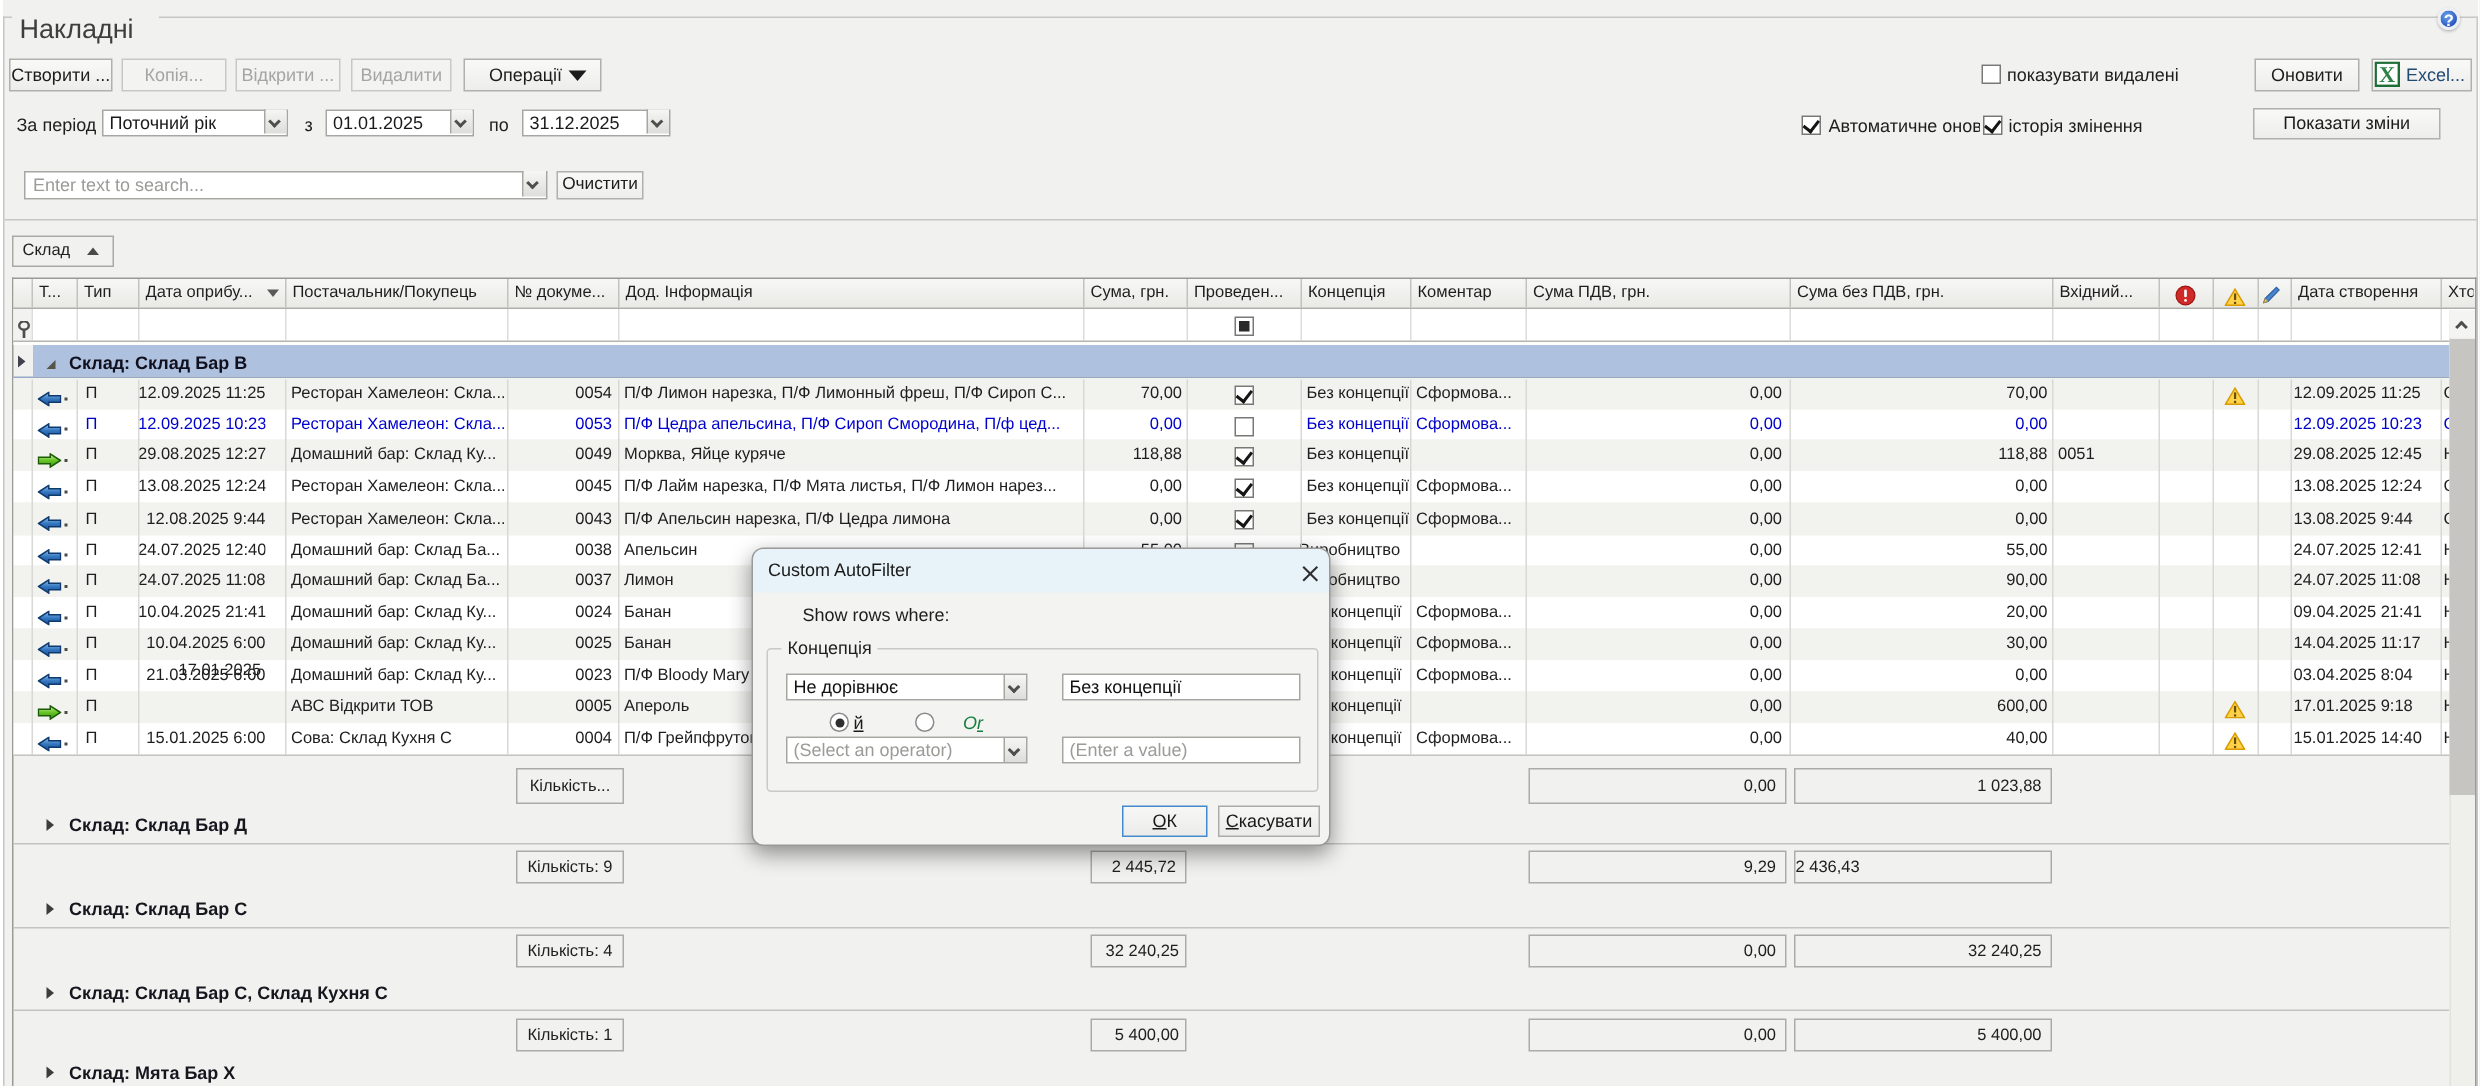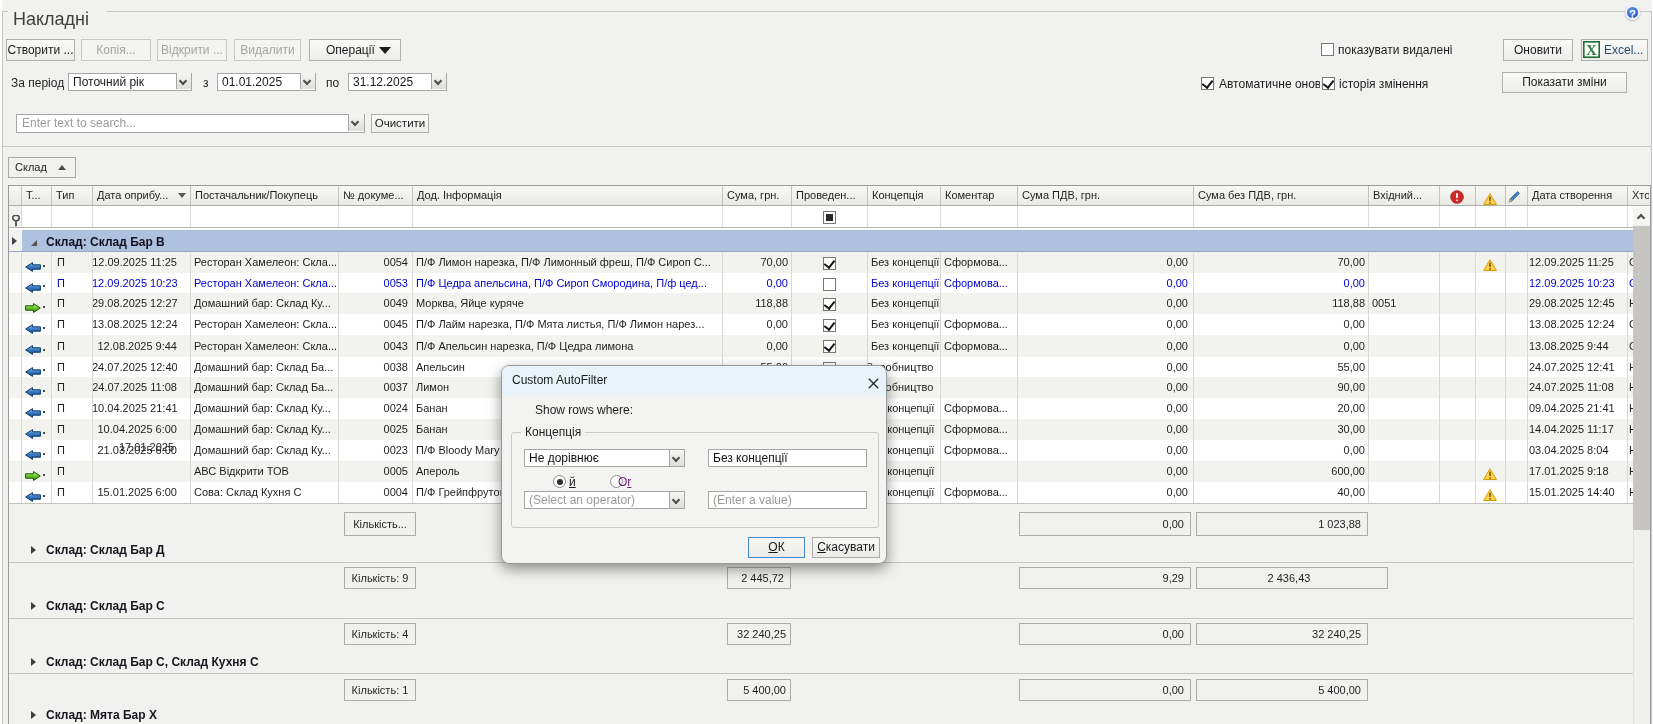--- a/index.html
+++ b/index.html
@@ -491,21 +491,21 @@
 <div class="box" style="left:344px;top:512px;width:72px;height:24px;line-height:22px;text-align:center;">Кількість...</div>
 <div class="box" style="left:727px;top:512px;width:64px;height:24px;line-height:22px;text-align:right;padding-right:6px;"></div>
 <div class="box" style="left:1019px;top:512px;width:172px;height:24px;line-height:22px;text-align:right;padding-right:6px;">0,00</div>
 <div class="box" style="left:1196px;top:512px;width:172px;height:24px;line-height:22px;text-align:right;padding-right:6px;">1 023,88</div>
 <div class="tri-r" style="left:31px;top:546px;"></div>
 <div class="c" style="left:46px;top:542px;width:700px;height:16px;line-height:16px;font-weight:bold;font-size:12px;color:#16161e;line-height:16px;">Склад: Склад Бар Д</div>
 <div style="position:absolute;left:9px;top:562px;width:1624px;height:1px;background:#c3c3bf;"></div>
 <div class="box" style="left:344px;top:567px;width:72px;height:22px;line-height:20px;text-align:center;">Кількість: 9</div>
 <div class="box" style="left:727px;top:567px;width:64px;height:22px;line-height:20px;text-align:right;padding-right:6px;">2 445,72</div>
 <div class="box" style="left:1019px;top:567px;width:172px;height:22px;line-height:20px;text-align:right;padding-right:6px;">9,29</div>
-<div class="box" style="left:1196px;top:567px;width:192px;height:22px;line-height:20px;text-align:center;padding-right:6px;">2 436,43</div>
+<div class="box" style="left:1196px;top:567px;width:172px;height:22px;line-height:20px;text-align:left;padding-right:6px;">2 436,43</div>
 <div class="tri-r" style="left:31px;top:602px;"></div>
 <div class="c" style="left:46px;top:598px;width:700px;height:16px;line-height:16px;font-weight:bold;font-size:12px;color:#16161e;line-height:16px;">Склад: Склад Бар С</div>
 <div style="position:absolute;left:9px;top:618px;width:1624px;height:1px;background:#c3c3bf;"></div>
 <div class="box" style="left:344px;top:623px;width:72px;height:22px;line-height:20px;text-align:center;">Кількість: 4</div>
 <div class="box" style="left:727px;top:623px;width:64px;height:22px;line-height:20px;text-align:right;padding-right:4px;">32 240,25</div>
 <div class="box" style="left:1019px;top:623px;width:172px;height:22px;line-height:20px;text-align:right;padding-right:6px;">0,00</div>
 <div class="box" style="left:1196px;top:623px;width:172px;height:22px;line-height:20px;text-align:right;padding-right:6px;">32 240,25</div>
 <div class="tri-r" style="left:31px;top:658px;"></div>
 <div class="c" style="left:46px;top:654px;width:700px;height:16px;line-height:16px;font-weight:bold;font-size:12px;color:#16161e;line-height:16px;">Склад: Склад Бар С, Склад Кухня С</div>
 <div style="position:absolute;left:9px;top:673px;width:1624px;height:1px;background:#c3c3bf;"></div>
@@ -530,21 +530,21 @@
       <div style="position:absolute;left:9px;top:66px;width:368px;height:96px;border:1px solid #c9c9c6;border-radius:3px;"></div>
       <div style="position:absolute;left:19px;top:59px;padding:0 4px;background:#f3f3f1;font-size:12px;color:#1e1e1e;">Концепція</div>
       <div style="position:absolute;left:22px;top:83px;width:161px;height:18px;background:#fff;border:1px solid #a6a6a3;font-size:12px;line-height:16px;padding-left:4px;color:#111;">Не дорівнює</div>
       <div style="position:absolute;left:167px;top:84px;width:15px;height:16px;border-left:1px solid #a6a6a3;background:linear-gradient(#f6f6f4,#dddddb);"></div>
       <div class="chev" style="position:absolute;left:171px;top:89px;"></div>
       <div style="position:absolute;left:206px;top:83px;width:159px;height:18px;background:#fff;border:1px solid #a6a6a3;font-size:12px;line-height:16px;padding-left:4px;color:#111;">Без концепції</div>
       <div style="position:absolute;left:51px;top:109px;width:13px;height:13px;border:1px solid #8b8b8b;border-radius:50%;background:#fff;"></div>
       <div style="position:absolute;left:54.5px;top:112.5px;width:6px;height:6px;border-radius:50%;background:#2e2e2e;"></div>
       <div style="position:absolute;left:67px;top:109px;font-size:12px;color:#1a1a1a;"><u>й</u></div>
       <div style="position:absolute;left:108px;top:109px;width:13px;height:13px;border:1px solid #8b8b8b;border-radius:50%;background:#fff;"></div>
-      <div style="position:absolute;left:116px;top:109px;font-size:12px;color:#701a75;">О<u>r</u></div>
+      <div style="position:absolute;left:140px;top:109px;font-size:12px;color:#15803d;font-style:italic;">О<u>r</u></div>
       <div style="position:absolute;left:22px;top:125px;width:161px;height:18px;background:#fff;border:1px solid #a6a6a3;font-size:12px;line-height:16px;padding-left:4px;color:#9b9b98;">(Select an operator)</div>
       <div style="position:absolute;left:167px;top:126px;width:15px;height:16px;border-left:1px solid #a6a6a3;background:linear-gradient(#f6f6f4,#dddddb);"></div>
       <div class="chev" style="position:absolute;left:171px;top:131px;"></div>
       <div style="position:absolute;left:206px;top:125px;width:159px;height:18px;background:#fff;border:1px solid #a6a6a3;font-size:12px;line-height:16px;padding-left:4px;color:#9b9b98;">(Enter a value)</div>
       <div style="position:absolute;left:246px;top:171px;width:57px;height:21px;border:1px solid #4489cd;background:linear-gradient(#f7f7f5,#ebebe9);font-size:12px;text-align:center;line-height:19px;color:#1a1a1a;"><u>О</u>К</div>
       <div style="position:absolute;left:310px;top:171px;width:68px;height:21px;border:1px solid #ababa8;background:linear-gradient(#f7f7f5,#ebebe9);font-size:12px;text-align:center;line-height:19px;color:#1a1a1a;"><u>С</u>касувати</div>
     </div>
 <div style="position:absolute;left:0;top:0;width:2px;height:724px;background:#ffffff;"></div>
 <div style="position:absolute;left:1652px;top:0;width:1px;height:724px;background:#ffffff;"></div>
 </div>

